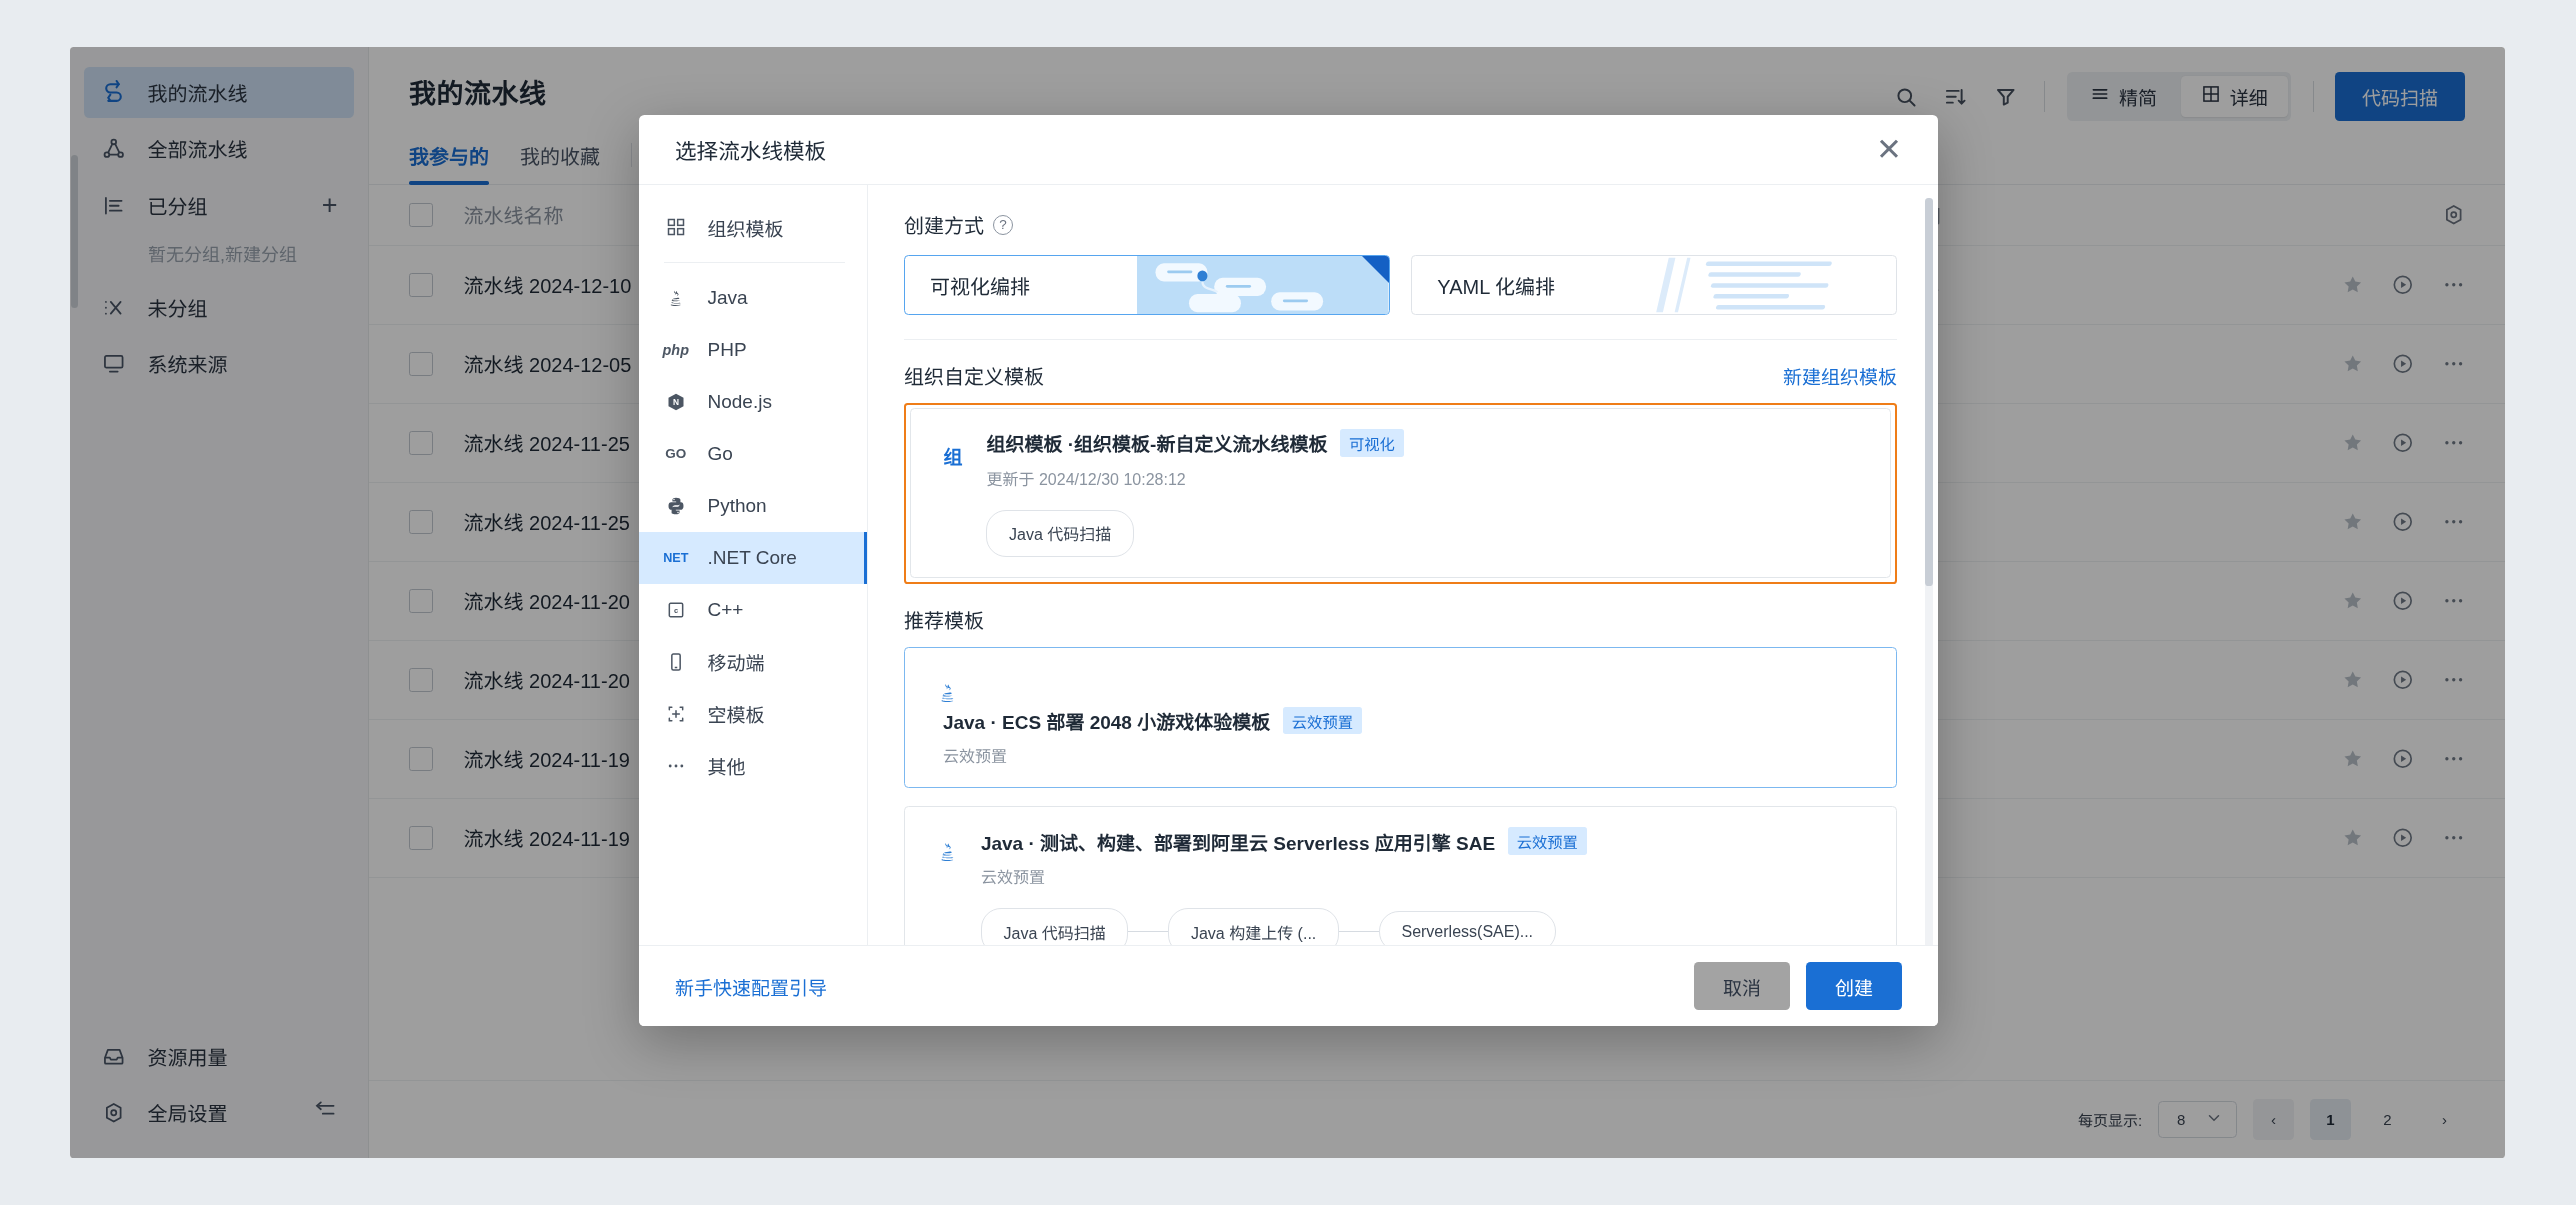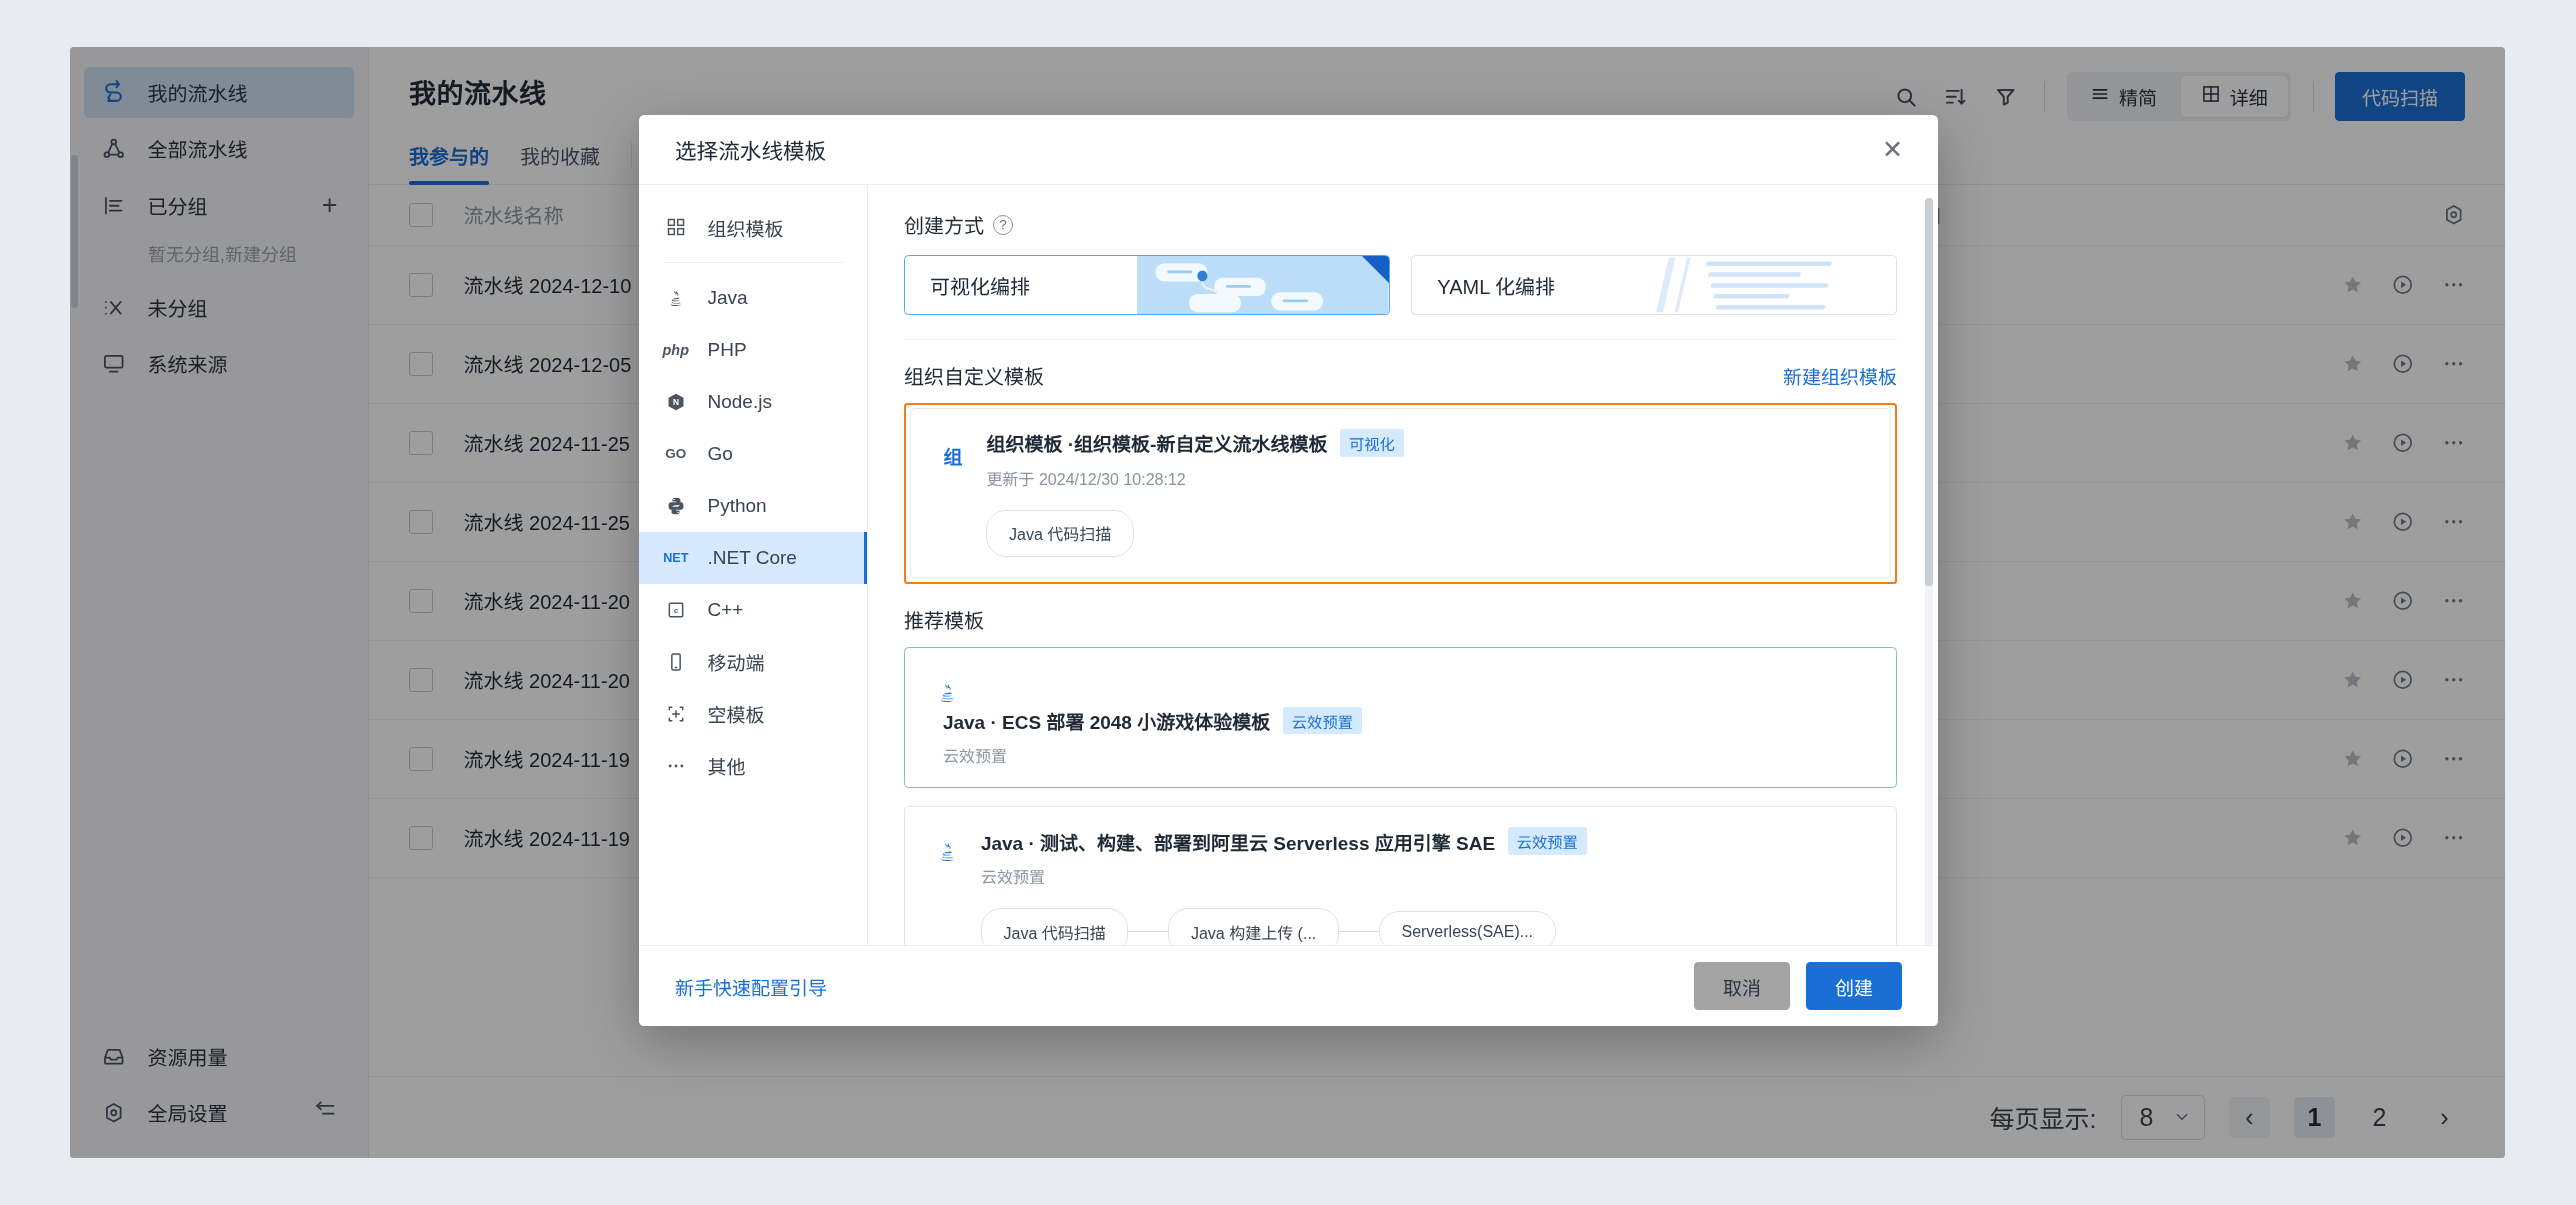--- a/index.html
+++ b/index.html
@@ -202,24 +202,24 @@
     flex: 0 0 225px;
     display: flex; align-items: center; justify-content: flex-end;
     gap: 27px; color: #9aa3af;
   }
   .tbl-head .col-actions { justify-content: flex-end; }
   .act { cursor: pointer; display: inline-flex; align-items: center; }
 
   .pager {
     margin-top: auto;
     display: flex; align-items: center; justify-content: flex-end;
-    gap: 24px;
+    gap: 16px;
     padding: 18px 40px;
     border-top: 0.9px solid #eef0f3;
-    font-size: 25px;
+    font-size: 15px;
     color: #3a4452;
   }
   .pg-select {
     display: flex; align-items: center; gap: 20px;
     border: 0.9px solid #d6dbe1; border-radius: 4.5px;
     padding: 7.2px 12.6px 7.2px 18px; background: #fff;
     cursor: pointer;
   }
   .pg-btn {
     min-width: 41px; height: 41px;
@@ -241,21 +241,20 @@
     display: flex;
     flex-direction: column;
     overflow: hidden;
   }
   .modal-head {
     height: 70px;
     display: flex; align-items: center;
     padding: 16px 36px;
     border-bottom: 0.9px solid #eceff2;
     flex: 0 0 70px;
-    font-family: Liberation Mono, monospace;
   }
   .modal-title { font-size: 21.6px; color: #1f2a37; font-weight: 500; }
   .modal-close {
     margin-left: auto; font-size: 31px; color: #6b7380; cursor: pointer;
     line-height: 1; font-weight: 300;
   }
   .modal-body { flex: 1 1 auto; display: flex; min-height: 0; }
 
   .tpl-nav {
     width: 229px; flex: 0 0 229px;

